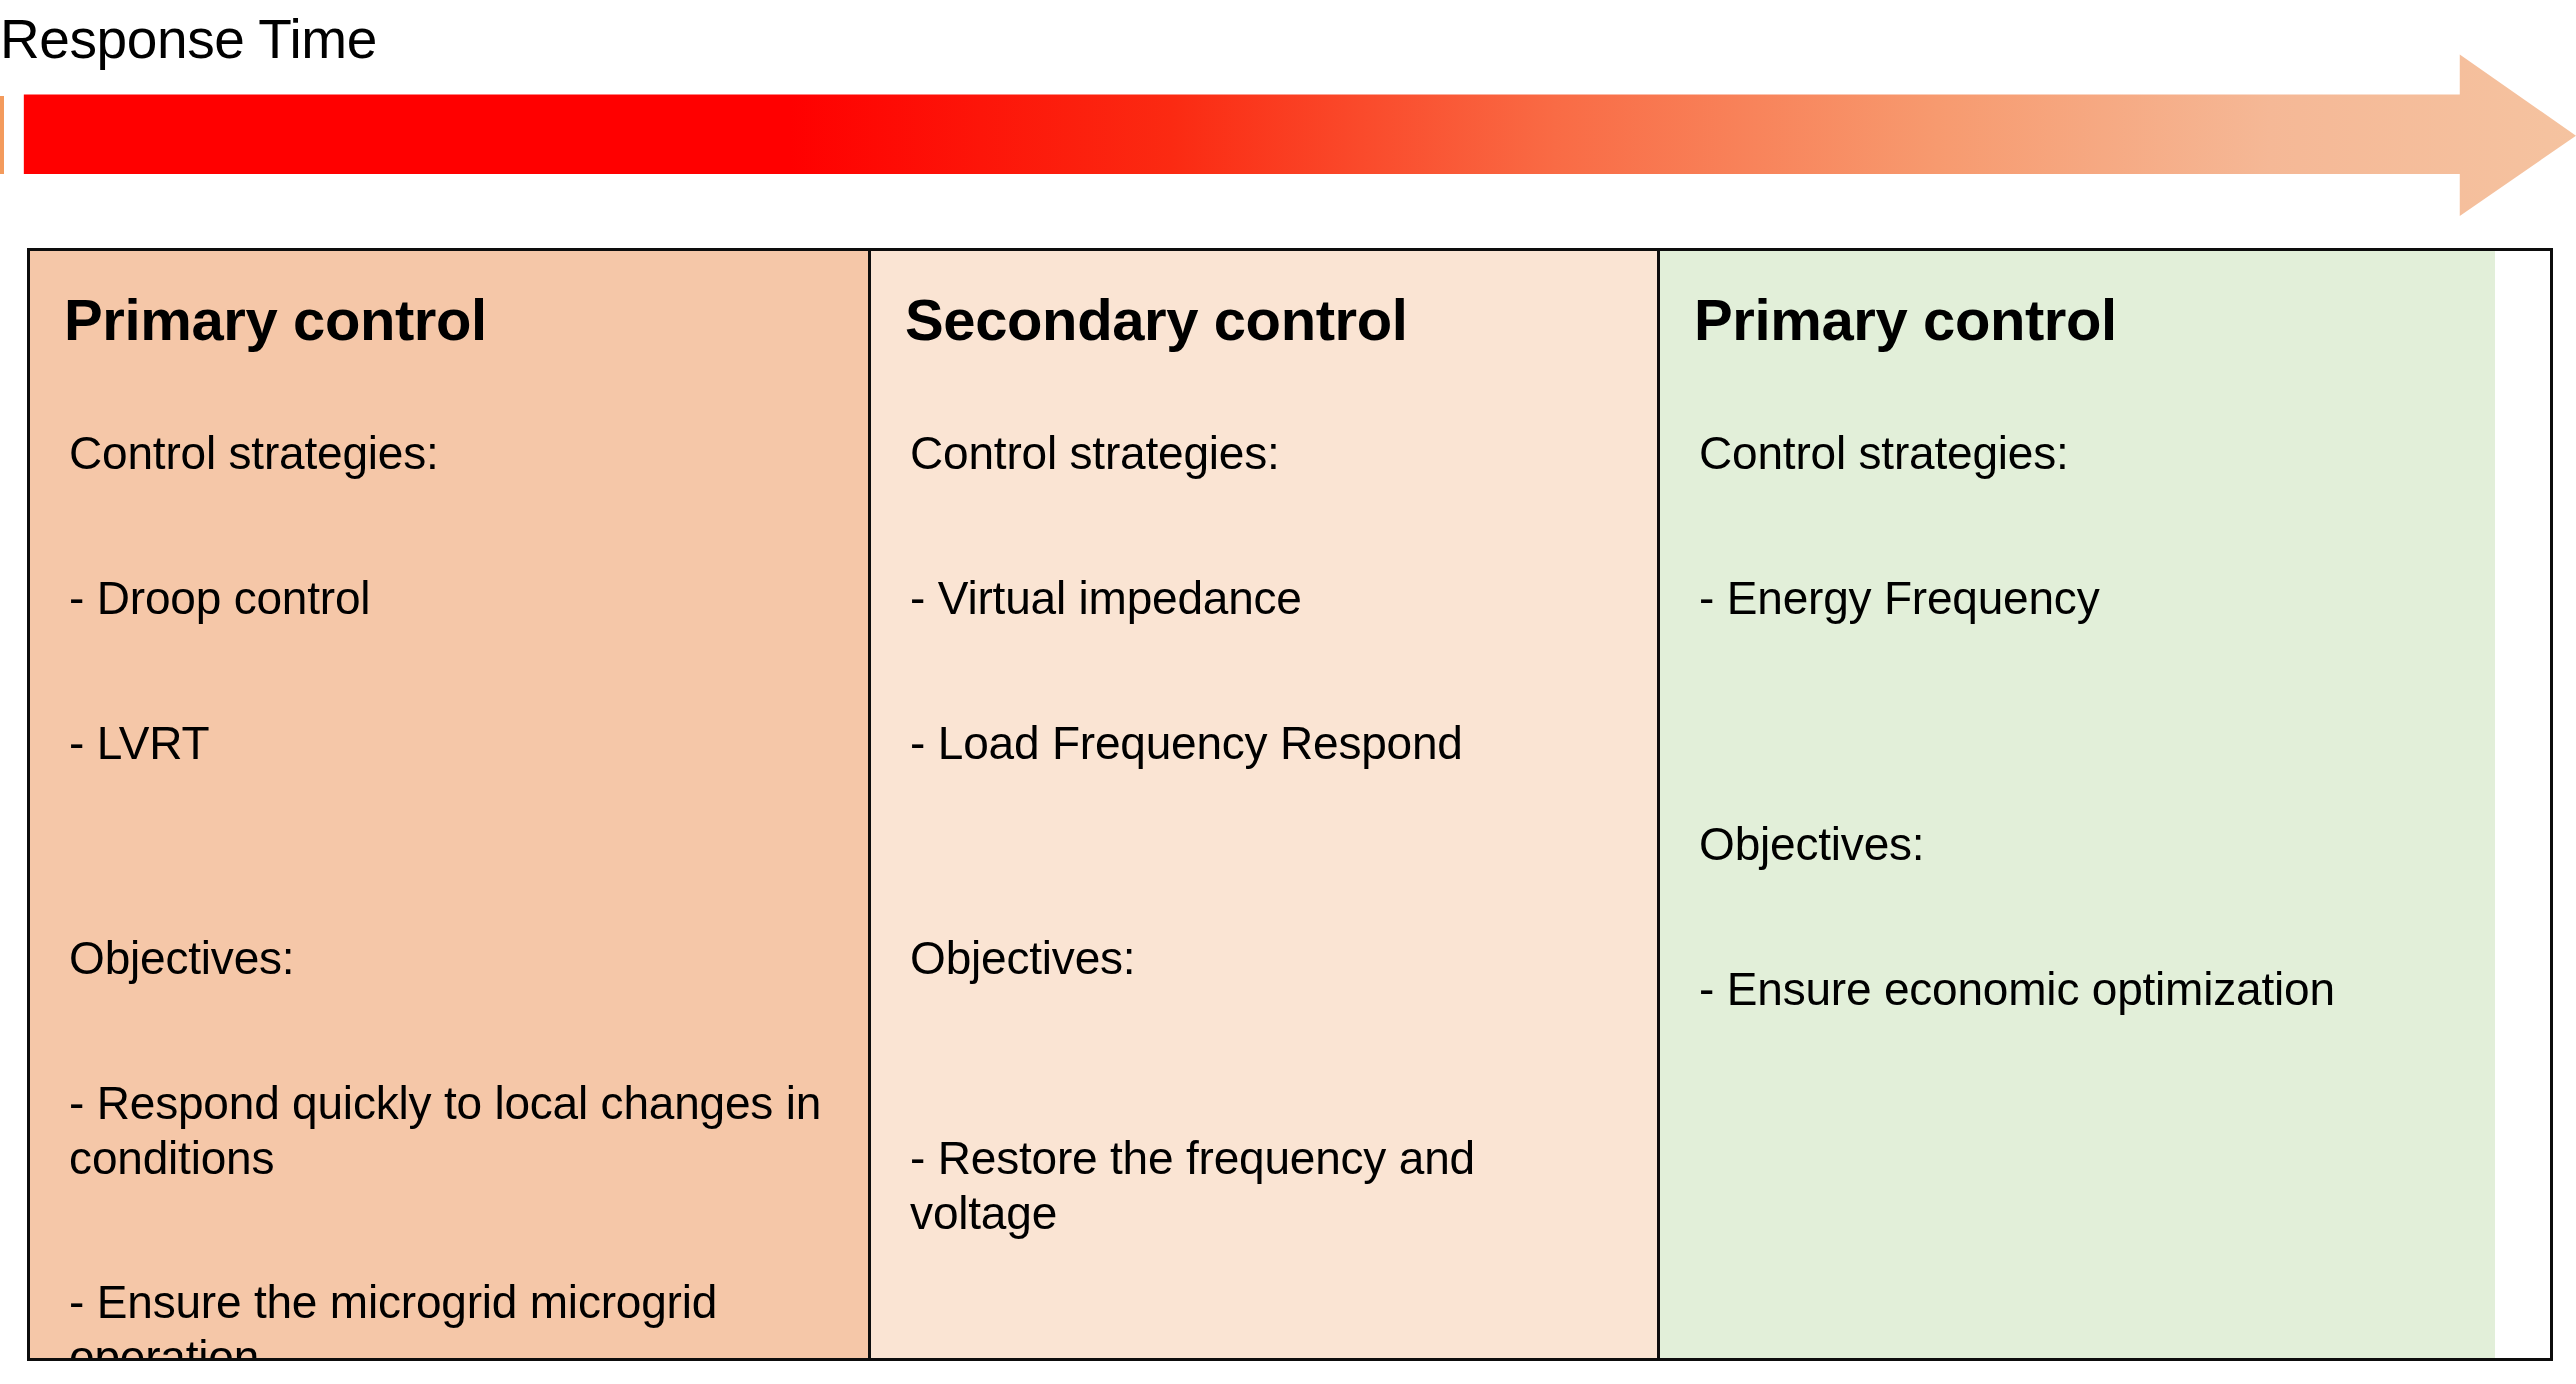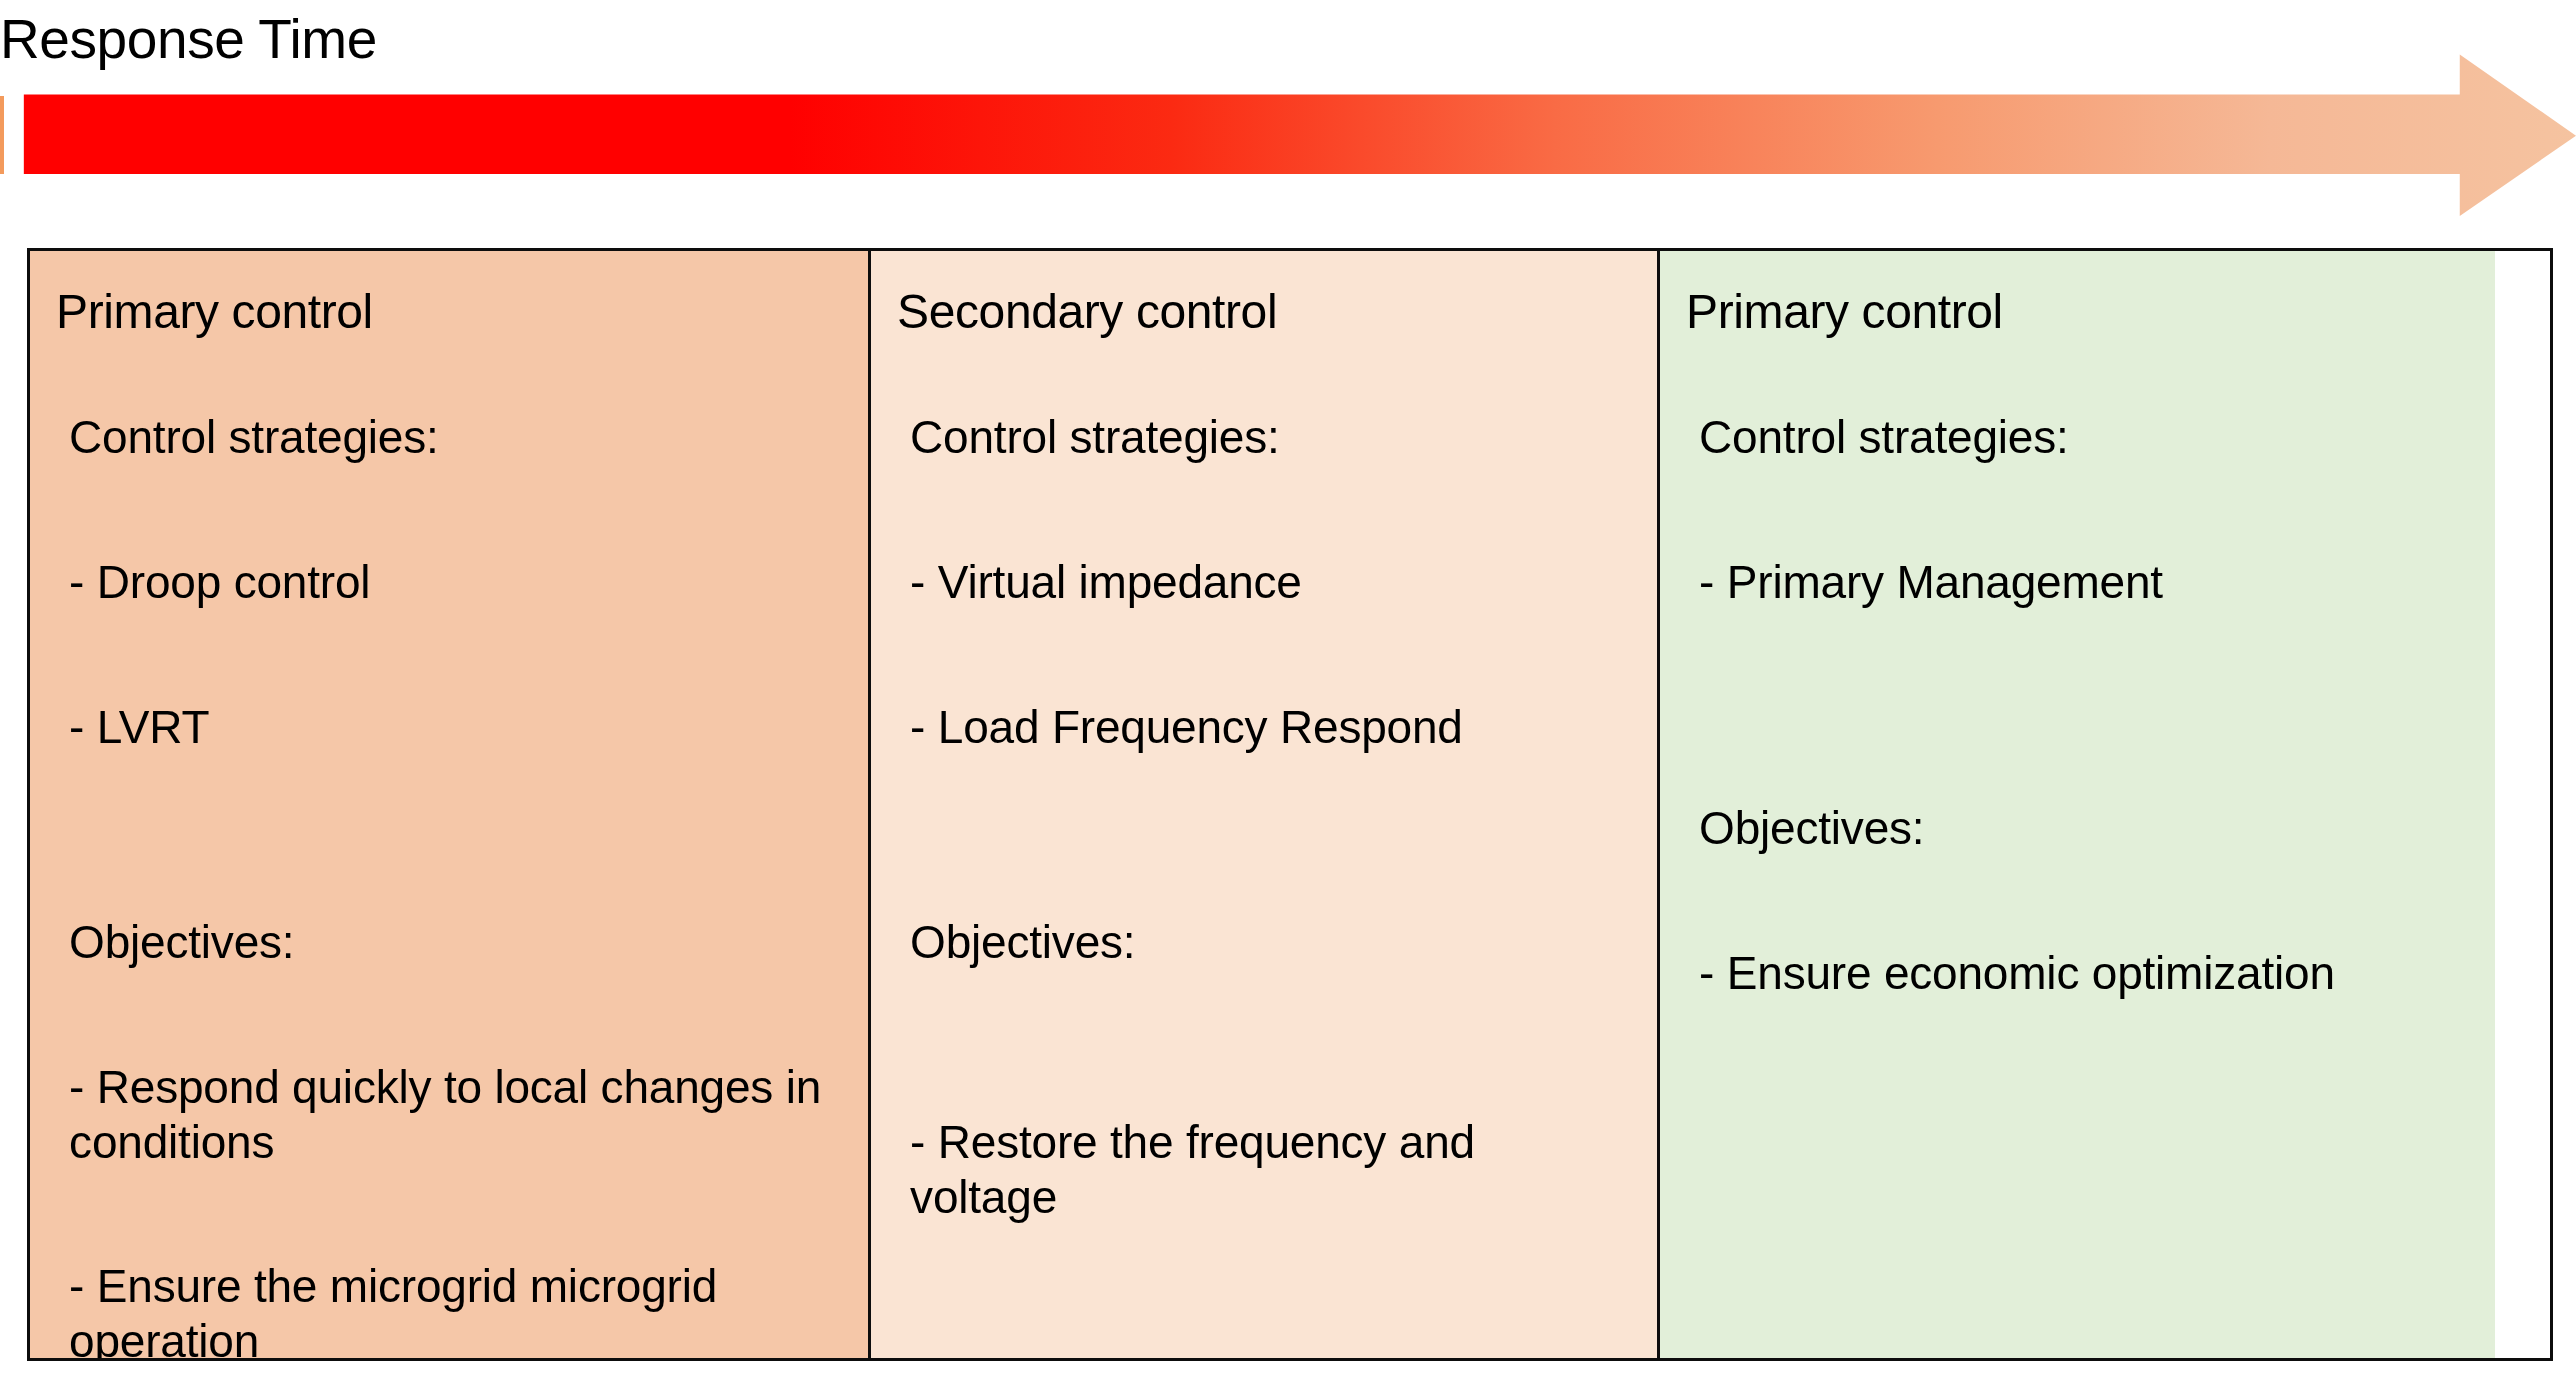--- a/index.html
+++ b/index.html
@@ -90,26 +90,26 @@
     position: absolute;
     left: 21.7px;
     right: 11.6px;
     top: 0;
   }
   #col-1 .col-inner { top: 29px; }
   #col-2 .col-inner { top: 29px; }
   #col-3 .col-inner { top: 29px; }
 
   .heading {
-    font-size: 48px;
+    font-size: 58px;
     line-height: 56px;
-    font-weight: 400;
+    font-weight: 700;
     letter-spacing: -0.4px;
     white-space: nowrap;
-    margin: 4px;
+    margin: 12px;
   }
   .line {
     font-size: 46px;
     line-height: 55px;
     font-weight: 400;
     letter-spacing: -0.2px;
     margin: 17px;
   }
   .gap-sm { height: 49px; }
   .gap-md { height: 56px; }
@@ -176,21 +176,21 @@
       <div class="line">- Restore the frequency and voltage</div>
     </div>
   </div>
 
   <div class="col" id="col-3">
     <div class="col-inner">
       <div class="heading">Primary control</div>
       <div class="gap-sm"></div>
       <div class="line">Control strategies:</div>
       <div class="gap-md"></div>
-      <div class="line">- Primary Management</div>
+      <div class="line">- Energy Frequency</div>
       <div class="gap-lg"></div>
       <div class="gap-sm"></div>
       <div class="line">Objectives:</div>
       <div class="gap-md"></div>
       <div class="line">- Ensure economic optimization</div>
       <div class="gap-block"></div>
     </div>
   </div>
 
 </div>

